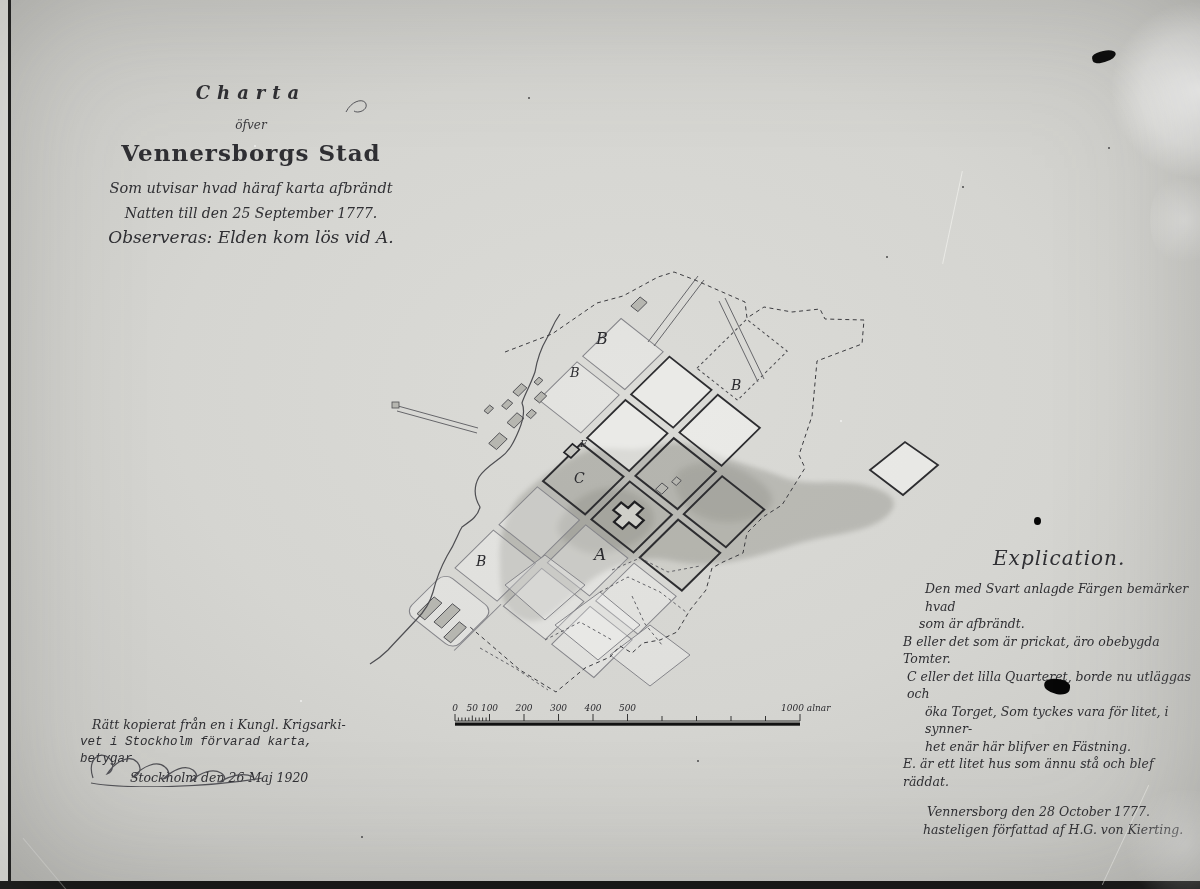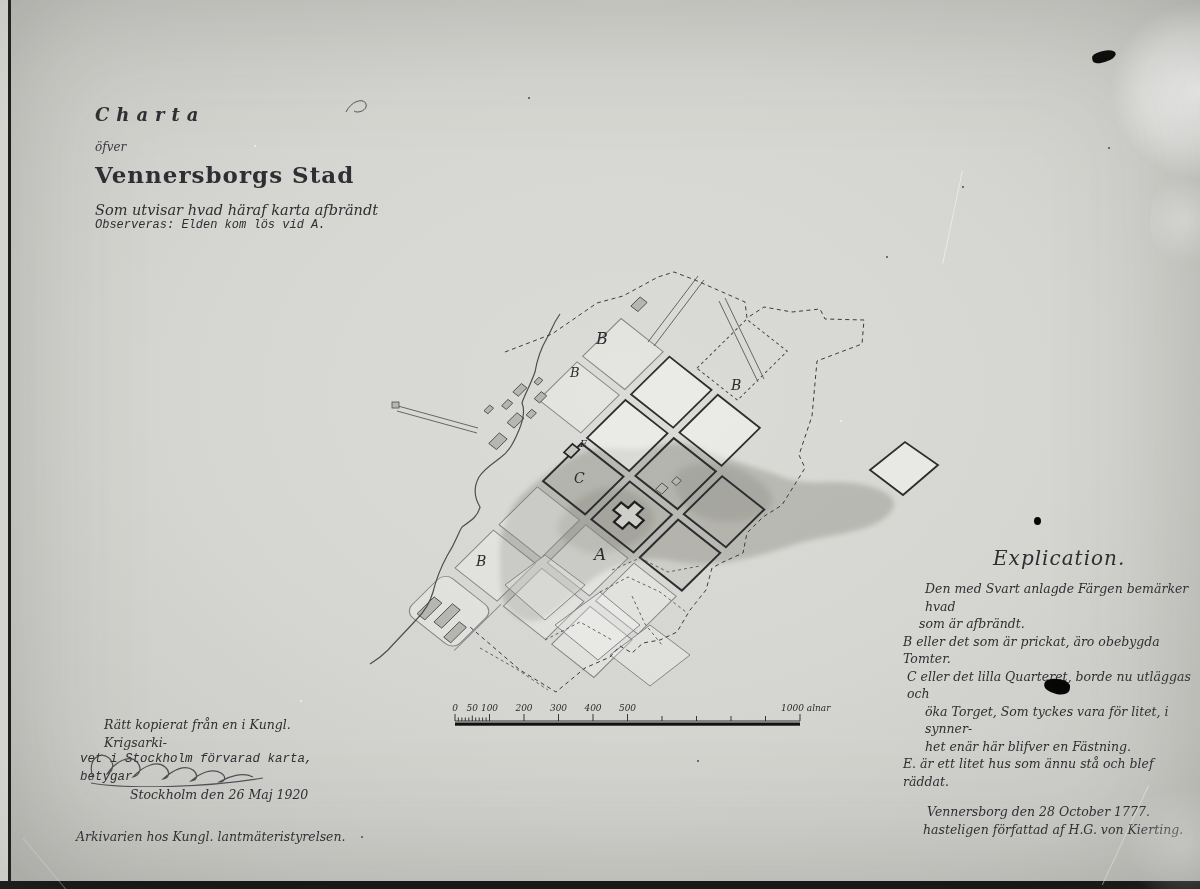--- a/index.html
+++ b/index.html
@@ -4,43 +4,43 @@
 <style>
   html,body{margin:0;padding:0;background:#202020;overflow:hidden;}
   .photo{
     position:relative;width:1200px;height:889px;overflow:hidden;
     background:radial-gradient(ellipse 900px 650px at 52% 44%, #dbdbd7 0%, #d5d5d1 50%, #cbcbc7 82%, #bfbfbb 100%);
     font-family:"DejaVu Serif","Liberation Serif",serif;color:#2f2f33;
   }
   .photo::after{content:"";position:absolute;inset:0;box-shadow:inset 0 0 140px rgba(96,96,92,.30);pointer-events:none;}
   .abs{position:absolute;}
   
-  .title-block{left:95px;top:104px;width:312px;}
+  .title-block{left:95px;top:82px;width:312px;text-align:center;}
   .t-heading{font-size:18px;font-weight:bold;font-style:italic;letter-spacing:7px;}
   .t-sub{font-size:12px;font-style:italic;margin-top:15px;color:#3a3a3e;}
   .t-city{font-size:23px;font-weight:bold;margin-top:7px;letter-spacing:1px;}
   .t-l1{font-size:14.5px;font-style:italic;margin-top:14px;}
   .t-l2{font-size:14px;font-style:italic;margin-top:9px;}
-  .t-l3{font-size:12px;font-style:italic;margin-top:0;font-family:Liberation Mono, monospace;}
+  .t-l3{font-size:17px;font-style:italic;margin-top:6px;}
   
   .explication{left:903px;top:546px;width:300px;font-style:italic;}
   .e-heading{font-size:20px;margin-left:90px;letter-spacing:1px;}
   .e-lines{margin-top:10px;font-size:12.5px;line-height:17.5px;}
   .e-lines div:nth-child(1){margin-left:22px;}
   .e-lines div:nth-child(2){margin-left:16px;}
   .e-lines div:nth-child(3){margin-left:0;}
   .e-lines div:nth-child(4){margin-left:4px;}
   .e-lines div:nth-child(5){margin-left:22px;}
   .e-lines div:nth-child(6){margin-left:22px;}
   .e-lines div:nth-child(7){margin-left:0;}
   .e-date{margin-top:14px;margin-left:24px;font-size:12.5px;}
   .e-author{margin-top:3px;margin-left:20px;font-size:12.5px;}
   
   .certification{left:72px;top:716px;width:280px;font-style:italic;font-size:12.5px;line-height:17.5px;}
-  .c-l1{margin-left:32px;}
+  .c-l1{margin-left:20px;}
   .c-l2{margin-left:8px;font-family:Liberation Mono, monospace;}
   .c-l3{margin-left:58px;}
   .c-l4{margin-left:4px;margin-top:24px;}
   
   .edge-white-left{left:0;top:0;width:8px;height:889px;background:#e7e7e3;}
   .edge-black-left{left:8px;top:0;width:3px;height:889px;background:#151515;}
   .edge-black-bottom{left:0;top:881px;width:1200px;height:8px;background:#0d0d0d;}
   .flare{border-radius:50%;pointer-events:none;}
   .flare-tr{left:1110px;top:0px;width:180px;height:180px;background:radial-gradient(circle,rgba(255,255,255,.9) 0%,rgba(255,255,255,.45) 45%,rgba(255,255,255,0) 70%);}
   .flare-r2{left:1150px;top:170px;width:70px;height:100px;background:radial-gradient(circle,rgba(255,255,255,.4) 0%,rgba(255,255,255,0) 70%);}
@@ -56,20 +56,21 @@
 </head>
 <body>
 
 <div class="photo">
 
   <div class="abs title-block">
     <div class="t-heading">Charta</div>
     <div class="t-sub">öfver</div>
     <div class="t-city">Vennersborgs Stad</div>
     <div class="t-l1">Som utvisar hvad häraf karta afbrändt</div>
+    <div class="t-l2">Natten till den 25 September 1777.</div>
     <div class="t-l3">Observeras: Elden kom lös vid A.</div>
   </div>
 
   <svg class="abs" style="left:340px;top:92px;" width="40" height="30" viewBox="0 0 40 30">
     <path d="M6,20 C12,8 24,6 26,12 C28,18 18,22 14,19" fill="none" stroke="#55555a" stroke-width="1"></path>
   </svg>
 
   <svg class="abs" style="left:355px;top:235px;" width="640" height="490" viewBox="355 235 640 490">
     <defs>
       <filter id="soft">
@@ -228,21 +229,20 @@
       <div>E. är ett litet hus som ännu stå och blef räddat.</div>
     </div>
     <div class="e-date">Vennersborg den 28 October 1777.</div>
     <div class="e-author">hasteligen författad af H.G. von Kierting.</div>
   </div>
 
   <div class="abs certification">
     <div class="c-l1">Rätt kopierat från en i Kungl. Krigsarki-</div>
     <div class="c-l2">vet i Stockholm förvarad karta, betygar</div>
     <div class="c-l3">Stockholm den 26 Maj 1920</div>
-    <div class="c-l4">Arkivarien hos Kungl. lantmäteristyrelsen.</div>
   </div>
   <svg class="abs" style="left:85px;top:742px;" width="200" height="45" viewBox="0 0 200 45">
     <g fill="none" stroke="#44444a" stroke-width="1.2" opacity="0.9">
       <path d="M8,36 C2,18 14,8 24,16 C30,21 28,30 22,32 C30,20 44,12 52,20 C58,26 54,34 48,35 C58,24 72,18 80,25 C86,30 84,36 78,37 C88,28 100,22 108,28 C114,33 112,38 106,39 C116,30 128,26 136,31 C142,35 140,40 134,40 C144,34 158,30 168,35"></path>
       <path d="M6,41 C40,47 120,46 178,36"></path>
     </g>
   </svg>
 
   <div class="abs edge-white-left"></div>
   <div class="abs edge-black-left"></div>

